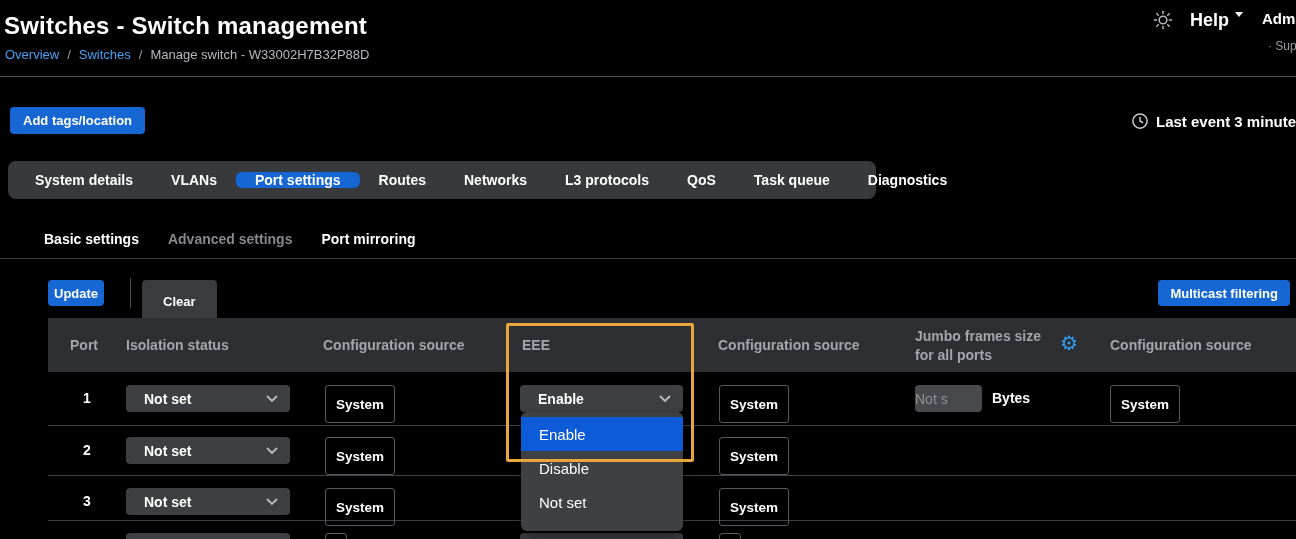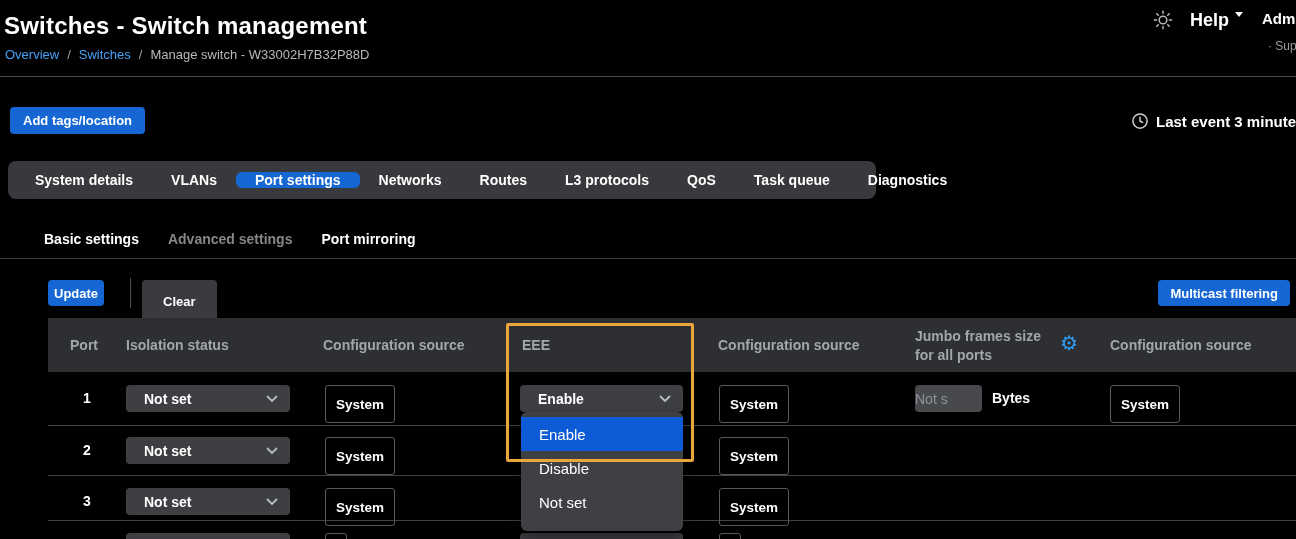--- a/index.html
+++ b/index.html
@@ -118,22 +118,22 @@
         <path d="M12 7 v5 l3.5 2"></path>
       </svg>
     </span>
     <span>Last event 3 minutes</span>
   </div>
 
   <div class="tabbar">
     <div class="tab">System details</div>
     <div class="tab">VLANs</div>
     <div class="tab active">Port settings</div>
+    <div class="tab">Routes</div>
     <div class="tab">Networks</div>
-    <div class="tab">Routes</div>
     <div class="tab">L3 protocols</div>
     <div class="tab">QoS</div>
     <div class="tab">Task queue</div>
     <div class="tab">Diagnostics</div>
   </div>
 
   <div class="subtabs">
     <div class="subtab">Basic settings</div>
     <div class="subtab muted">Advanced settings</div>
     <div class="subtab">Port mirroring</div>

